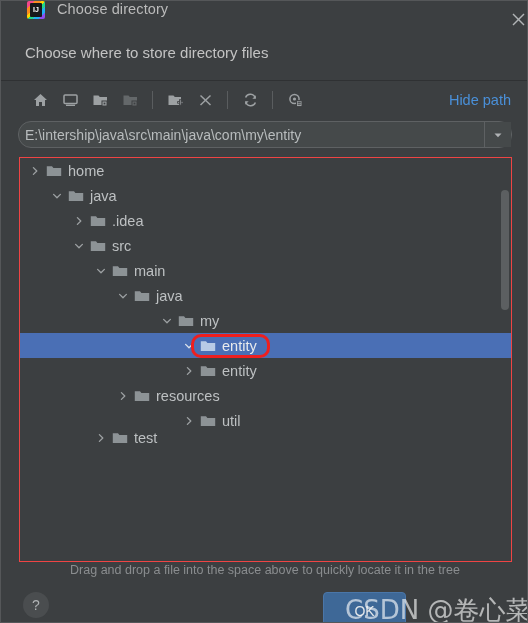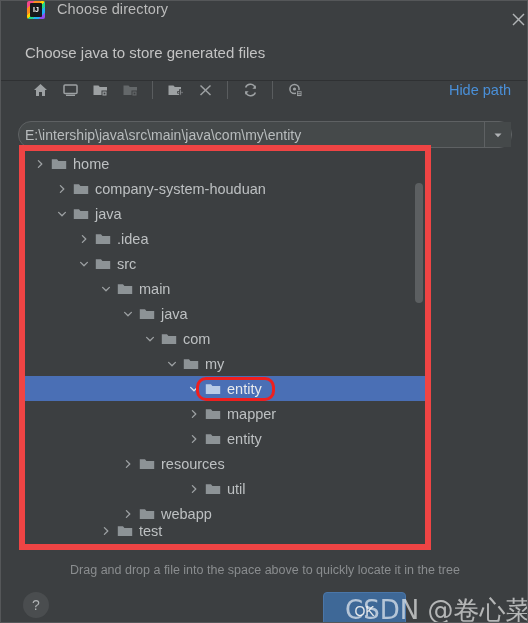--- a/index.html
+++ b/index.html
@@ -93,21 +93,21 @@
     position: absolute;
     left: 0; top: 79px;
     width: 528px;
     height: 1px;
     background: #2f3133;
   }
 
   
   .toolbar {
     position: absolute;
-    left: 0; top: 72px;
+    left: 0; top: 82px;
     width: 528px;
     height: 34px;
     display: flex;
     align-items: center;
   }
   .tb-btn {
     width: 30px; height: 28px;
     display: flex;
     align-items: center;
     justify-content: center;
@@ -159,25 +159,25 @@
     display: flex;
     align-items: center;
     justify-content: center;
     cursor: pointer;
     background: #45494a;
   }
 
   
   .tree-panel {
     position: absolute;
-    left: 18px; top: 144px;
-    width: 412px;
+    left: 18px; top: 156px;
+    width: 493px;
     height: 405px;
     box-sizing: border-box;
-    border: 6px solid #ef4444;
+    border: 1px solid #ef4444;
     background: #3c3f41;
     overflow: hidden;
   }
   .tree-rows {
     position: relative;
   }
   .row {
     position: relative;
     height: 25px;
     display: flex;
@@ -306,21 +306,21 @@
     </div>
     <div class="title-text">Choose directory</div>
     <div class="close-btn">
       <svg width="15" height="15" viewBox="0 0 15 15">
         <line x1="2" y1="2" x2="13" y2="13" stroke="#b0b3b5" stroke-width="1.4"></line>
         <line x1="13" y1="2" x2="2" y2="13" stroke="#b0b3b5" stroke-width="1.4"></line>
       </svg>
     </div>
   </div>
 
-  <div class="subtitle">Choose java to store generated files</div>
+  <div class="subtitle">Choose where to store directory files</div>
 
   <div class="hdr-sep"></div>
 
   <div class="toolbar">
 
     <div class="tb-btn first">
       <svg width="17" height="16" viewBox="0 0 17 16">
         <path d="M8.5 2 L15 8 L13 8 L13 14 L10 14 L10 10 L7 10 L7 14 L4 14 L4 8 L2 8 Z" fill="#9da1a3"></path>
       </svg>
     </div>
@@ -413,105 +413,79 @@
             <div class="folder-ico"><svg width="16" height="14" viewBox="0 0 16 14">
                 <path d="M0.8 2.2 h5.2 l1.4 1.7 h7.8 v8.2 h-14.4 z" fill="#8d9396"></path>
               </svg></div>
             <span class="row-label">home</span>
           </div>
         </div>
         <div class="row" style="padding-left: 30px;">
           <div class="row-inner">
             <div class="arrow">
               <svg width="10" height="10" viewBox="0 0 10 10">
+                <path d="M1.6 3.4 L5 6.8 L8.4 3.4" fill="none" stroke="#9da1a3" stroke-width="1.3" stroke-linecap="round" stroke-linejoin="round"></path>
+              </svg>
+            </div>
+            <div class="folder-ico"><svg width="16" height="14" viewBox="0 0 16 14">
+                <path d="M0.8 2.2 h5.2 l1.4 1.7 h7.8 v8.2 h-14.4 z" fill="#8d9396"></path>
+              </svg></div>
+            <span class="row-label">java</span>
+          </div>
+        </div>
+        <div class="row" style="padding-left: 52px;">
+          <div class="row-inner">
+            <div class="arrow">
+              <svg width="10" height="10" viewBox="0 0 10 10">
                 <path d="M3.4 1.6 L6.8 5 L3.4 8.4" fill="none" stroke="#9da1a3" stroke-width="1.3" stroke-linecap="round" stroke-linejoin="round"></path>
               </svg>
             </div>
             <div class="folder-ico"><svg width="16" height="14" viewBox="0 0 16 14">
                 <path d="M0.8 2.2 h5.2 l1.4 1.7 h7.8 v8.2 h-14.4 z" fill="#8d9396"></path>
               </svg></div>
-            <span class="row-label">company-system-houduan</span>
-          </div>
-        </div>
-        <div class="row" style="padding-left: 30px;">
+            <span class="row-label">.idea</span>
+          </div>
+        </div>
+        <div class="row" style="padding-left: 52px;">
           <div class="row-inner">
             <div class="arrow">
               <svg width="10" height="10" viewBox="0 0 10 10">
                 <path d="M1.6 3.4 L5 6.8 L8.4 3.4" fill="none" stroke="#9da1a3" stroke-width="1.3" stroke-linecap="round" stroke-linejoin="round"></path>
               </svg>
             </div>
             <div class="folder-ico"><svg width="16" height="14" viewBox="0 0 16 14">
                 <path d="M0.8 2.2 h5.2 l1.4 1.7 h7.8 v8.2 h-14.4 z" fill="#8d9396"></path>
               </svg></div>
+            <span class="row-label">src</span>
+          </div>
+        </div>
+        <div class="row" style="padding-left: 74px;">
+          <div class="row-inner">
+            <div class="arrow">
+              <svg width="10" height="10" viewBox="0 0 10 10">
+                <path d="M1.6 3.4 L5 6.8 L8.4 3.4" fill="none" stroke="#9da1a3" stroke-width="1.3" stroke-linecap="round" stroke-linejoin="round"></path>
+              </svg>
+            </div>
+            <div class="folder-ico"><svg width="16" height="14" viewBox="0 0 16 14">
+                <path d="M0.8 2.2 h5.2 l1.4 1.7 h7.8 v8.2 h-14.4 z" fill="#8d9396"></path>
+              </svg></div>
+            <span class="row-label">main</span>
+          </div>
+        </div>
+        <div class="row" style="padding-left: 96px;">
+          <div class="row-inner">
+            <div class="arrow">
+              <svg width="10" height="10" viewBox="0 0 10 10">
+                <path d="M1.6 3.4 L5 6.8 L8.4 3.4" fill="none" stroke="#9da1a3" stroke-width="1.3" stroke-linecap="round" stroke-linejoin="round"></path>
+              </svg>
+            </div>
+            <div class="folder-ico"><svg width="16" height="14" viewBox="0 0 16 14">
+                <path d="M0.8 2.2 h5.2 l1.4 1.7 h7.8 v8.2 h-14.4 z" fill="#8d9396"></path>
+              </svg></div>
             <span class="row-label">java</span>
-          </div>
-        </div>
-        <div class="row" style="padding-left: 52px;">
-          <div class="row-inner">
-            <div class="arrow">
-              <svg width="10" height="10" viewBox="0 0 10 10">
-                <path d="M3.4 1.6 L6.8 5 L3.4 8.4" fill="none" stroke="#9da1a3" stroke-width="1.3" stroke-linecap="round" stroke-linejoin="round"></path>
-              </svg>
-            </div>
-            <div class="folder-ico"><svg width="16" height="14" viewBox="0 0 16 14">
-                <path d="M0.8 2.2 h5.2 l1.4 1.7 h7.8 v8.2 h-14.4 z" fill="#8d9396"></path>
-              </svg></div>
-            <span class="row-label">.idea</span>
-          </div>
-        </div>
-        <div class="row" style="padding-left: 52px;">
-          <div class="row-inner">
-            <div class="arrow">
-              <svg width="10" height="10" viewBox="0 0 10 10">
-                <path d="M1.6 3.4 L5 6.8 L8.4 3.4" fill="none" stroke="#9da1a3" stroke-width="1.3" stroke-linecap="round" stroke-linejoin="round"></path>
-              </svg>
-            </div>
-            <div class="folder-ico"><svg width="16" height="14" viewBox="0 0 16 14">
-                <path d="M0.8 2.2 h5.2 l1.4 1.7 h7.8 v8.2 h-14.4 z" fill="#8d9396"></path>
-              </svg></div>
-            <span class="row-label">src</span>
-          </div>
-        </div>
-        <div class="row" style="padding-left: 74px;">
-          <div class="row-inner">
-            <div class="arrow">
-              <svg width="10" height="10" viewBox="0 0 10 10">
-                <path d="M1.6 3.4 L5 6.8 L8.4 3.4" fill="none" stroke="#9da1a3" stroke-width="1.3" stroke-linecap="round" stroke-linejoin="round"></path>
-              </svg>
-            </div>
-            <div class="folder-ico"><svg width="16" height="14" viewBox="0 0 16 14">
-                <path d="M0.8 2.2 h5.2 l1.4 1.7 h7.8 v8.2 h-14.4 z" fill="#8d9396"></path>
-              </svg></div>
-            <span class="row-label">main</span>
-          </div>
-        </div>
-        <div class="row" style="padding-left: 96px;">
-          <div class="row-inner">
-            <div class="arrow">
-              <svg width="10" height="10" viewBox="0 0 10 10">
-                <path d="M1.6 3.4 L5 6.8 L8.4 3.4" fill="none" stroke="#9da1a3" stroke-width="1.3" stroke-linecap="round" stroke-linejoin="round"></path>
-              </svg>
-            </div>
-            <div class="folder-ico"><svg width="16" height="14" viewBox="0 0 16 14">
-                <path d="M0.8 2.2 h5.2 l1.4 1.7 h7.8 v8.2 h-14.4 z" fill="#8d9396"></path>
-              </svg></div>
-            <span class="row-label">java</span>
-          </div>
-        </div>
-        <div class="row" style="padding-left: 118px;">
-          <div class="row-inner">
-            <div class="arrow">
-              <svg width="10" height="10" viewBox="0 0 10 10">
-                <path d="M1.6 3.4 L5 6.8 L8.4 3.4" fill="none" stroke="#9da1a3" stroke-width="1.3" stroke-linecap="round" stroke-linejoin="round"></path>
-              </svg>
-            </div>
-            <div class="folder-ico"><svg width="16" height="14" viewBox="0 0 16 14">
-                <path d="M0.8 2.2 h5.2 l1.4 1.7 h7.8 v8.2 h-14.4 z" fill="#8d9396"></path>
-              </svg></div>
-            <span class="row-label">com</span>
           </div>
         </div>
         <div class="row" style="padding-left: 140px;">
           <div class="row-inner">
             <div class="arrow">
               <svg width="10" height="10" viewBox="0 0 10 10">
                 <path d="M1.6 3.4 L5 6.8 L8.4 3.4" fill="none" stroke="#9da1a3" stroke-width="1.3" stroke-linecap="round" stroke-linejoin="round"></path>
               </svg>
             </div>
             <div class="folder-ico"><svg width="16" height="14" viewBox="0 0 16 14">
@@ -536,73 +510,47 @@
         <div class="row" style="padding-left: 162px;">
           <div class="row-inner">
             <div class="arrow">
               <svg width="10" height="10" viewBox="0 0 10 10">
                 <path d="M3.4 1.6 L6.8 5 L3.4 8.4" fill="none" stroke="#9da1a3" stroke-width="1.3" stroke-linecap="round" stroke-linejoin="round"></path>
               </svg>
             </div>
             <div class="folder-ico"><svg width="16" height="14" viewBox="0 0 16 14">
                 <path d="M0.8 2.2 h5.2 l1.4 1.7 h7.8 v8.2 h-14.4 z" fill="#8d9396"></path>
               </svg></div>
-            <span class="row-label">mapper</span>
+            <span class="row-label">entity</span>
+          </div>
+        </div>
+        <div class="row" style="padding-left: 96px;">
+          <div class="row-inner">
+            <div class="arrow">
+              <svg width="10" height="10" viewBox="0 0 10 10">
+                <path d="M3.4 1.6 L6.8 5 L3.4 8.4" fill="none" stroke="#9da1a3" stroke-width="1.3" stroke-linecap="round" stroke-linejoin="round"></path>
+              </svg>
+            </div>
+            <div class="folder-ico"><svg width="16" height="14" viewBox="0 0 16 14">
+                <path d="M0.8 2.2 h5.2 l1.4 1.7 h7.8 v8.2 h-14.4 z" fill="#8d9396"></path>
+              </svg></div>
+            <span class="row-label">resources</span>
           </div>
         </div>
         <div class="row" style="padding-left: 162px;">
           <div class="row-inner">
             <div class="arrow">
               <svg width="10" height="10" viewBox="0 0 10 10">
                 <path d="M3.4 1.6 L6.8 5 L3.4 8.4" fill="none" stroke="#9da1a3" stroke-width="1.3" stroke-linecap="round" stroke-linejoin="round"></path>
               </svg>
             </div>
             <div class="folder-ico"><svg width="16" height="14" viewBox="0 0 16 14">
                 <path d="M0.8 2.2 h5.2 l1.4 1.7 h7.8 v8.2 h-14.4 z" fill="#8d9396"></path>
               </svg></div>
-            <span class="row-label">entity</span>
-          </div>
-        </div>
-        <div class="row" style="padding-left: 96px;">
-          <div class="row-inner">
-            <div class="arrow">
-              <svg width="10" height="10" viewBox="0 0 10 10">
-                <path d="M3.4 1.6 L6.8 5 L3.4 8.4" fill="none" stroke="#9da1a3" stroke-width="1.3" stroke-linecap="round" stroke-linejoin="round"></path>
-              </svg>
-            </div>
-            <div class="folder-ico"><svg width="16" height="14" viewBox="0 0 16 14">
-                <path d="M0.8 2.2 h5.2 l1.4 1.7 h7.8 v8.2 h-14.4 z" fill="#8d9396"></path>
-              </svg></div>
-            <span class="row-label">resources</span>
-          </div>
-        </div>
-        <div class="row" style="padding-left: 162px;">
-          <div class="row-inner">
-            <div class="arrow">
-              <svg width="10" height="10" viewBox="0 0 10 10">
-                <path d="M3.4 1.6 L6.8 5 L3.4 8.4" fill="none" stroke="#9da1a3" stroke-width="1.3" stroke-linecap="round" stroke-linejoin="round"></path>
-              </svg>
-            </div>
-            <div class="folder-ico"><svg width="16" height="14" viewBox="0 0 16 14">
-                <path d="M0.8 2.2 h5.2 l1.4 1.7 h7.8 v8.2 h-14.4 z" fill="#8d9396"></path>
-              </svg></div>
             <span class="row-label">util</span>
-          </div>
-        </div>
-        <div class="row" style="padding-left: 96px;">
-          <div class="row-inner">
-            <div class="arrow">
-              <svg width="10" height="10" viewBox="0 0 10 10">
-                <path d="M3.4 1.6 L6.8 5 L3.4 8.4" fill="none" stroke="#9da1a3" stroke-width="1.3" stroke-linecap="round" stroke-linejoin="round"></path>
-              </svg>
-            </div>
-            <div class="folder-ico"><svg width="16" height="14" viewBox="0 0 16 14">
-                <path d="M0.8 2.2 h5.2 l1.4 1.7 h7.8 v8.2 h-14.4 z" fill="#8d9396"></path>
-              </svg></div>
-            <span class="row-label">webapp</span>
           </div>
         </div>
         <div class="row row-cut" style="padding-left: 74px;">
           <div class="row-inner">
             <div class="arrow">
               <svg width="10" height="10" viewBox="0 0 10 10">
                 <path d="M3.4 1.6 L6.8 5 L3.4 8.4" fill="none" stroke="#9da1a3" stroke-width="1.3" stroke-linecap="round" stroke-linejoin="round"></path>
               </svg>
             </div>
             <div class="folder-ico"><svg width="16" height="14" viewBox="0 0 16 14">

